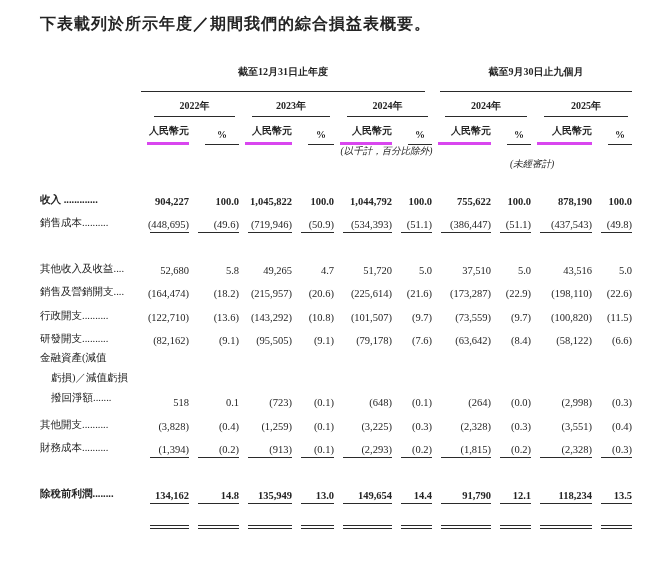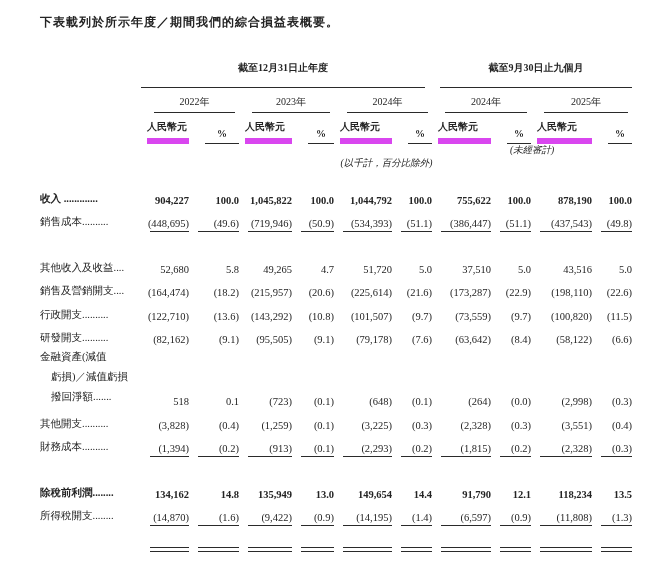--- a/index.html
+++ b/index.html
@@ -3,46 +3,46 @@
 <meta charset="utf-8">
 <style>
   html,body{margin:0;padding:0;}
   body{
     width:660px;height:582px;background:#ffffff;color:#242424;
     font-family:"Liberation Serif","DejaVu Serif",serif;
     overflow:hidden;
   }
   .page{padding:10px 28px 0 40px;}
   .title{
-    font-size:12px;font-weight:bold;letter-spacing:1px;
+    font-size:16px;font-weight:bold;letter-spacing:1px;
     margin:4px 0 30px 0;
   }
   table.fin{
     border-collapse:collapse;table-layout:fixed;width:592px;
     font-size:10.5px;color:#242424;
   }
   table.fin td,table.fin th{
     padding:0;vertical-align:bottom;white-space:nowrap;
     font-weight:normal;
   }
   
   .grp{
     font-weight:bold;font-size:10px;text-align:center;
     border-bottom:1.2px solid #2a2a2a;padding-bottom:12px;
   }
   .grp-annual{margin-right:7px;}
   .grp-9m{margin-left:8px;}
   .yr{
-    font-weight:normal;font-size:10px;text-align:center;
+    font-weight:bold;font-size:10px;text-align:center;
     border-bottom:1px solid #2a2a2a;
     padding:7px 0 3px 0;margin-left:13px;margin-right:4px;
   }
   .uc{
-    font-weight:bold;font-size:10px;text-align:left;
-    border-bottom:6px solid #d946ef;
+    font-weight:bold;font-size:10px;text-align:right;
+    border-bottom:3px solid #d946ef;
     padding:7px 0 4px 0;margin-left:6px;
   }
   .up{
     font-weight:bold;font-size:10px;text-align:center;
     border-bottom:1px solid #2a2a2a;
     padding:7px 0 4px 0;margin-left:16px;
   }
   .note{
     font-style:italic;font-size:9.5px;text-align:center;
     padding-top:9px;font-weight:normal;
@@ -134,26 +134,26 @@
             <div class="up">%</div>
           </th>
         <th>
             <div class="uc">人民幣元</div>
           </th>
         <th>
             <div class="up">%</div>
           </th>
       </tr>
       <tr>
+        <td></td>
+        <td colspan="10" class="note">(以千計，百分比除外)</td>
+      </tr>
+      <tr>
         <td colspan="7"></td>
         <td colspan="4" class="note">(未經審計)</td>
-      </tr>
-      <tr>
-        <td></td>
-        <td colspan="10" class="note">(以千計，百分比除外)</td>
       </tr>
       <tr>
           <td colspan="11" style="height:14px"></td>
         </tr>
     </thead>
     <tbody id="rows">
         <tr class="datarow bold">
           <td class="lbl">收入 .............</td>
           <td class="num">904,227</td>
           <td class="num">100.0</td>
@@ -352,33 +352,20 @@
           <td class="num">14.8</td>
           <td class="num">135,949</td>
           <td class="num">13.0</td>
           <td class="num">149,654</td>
           <td class="num">14.4</td>
           <td class="num">91,790</td>
           <td class="num">12.1</td>
           <td class="num">118,234</td>
           <td class="num">13.5</td>
         </tr>
-        <tr class="datarow">
-          <td class="lbl">所得稅開支........</td>
-          <td class="num">(14,870)</td>
-          <td class="num">(1.6)</td>
-          <td class="num">(9,422)</td>
-          <td class="num">(0.9)</td>
-          <td class="num">(14,195)</td>
-          <td class="num">(1.4)</td>
-          <td class="num">(6,597)</td>
-          <td class="num">(0.9)</td>
-          <td class="num">(11,808)</td>
-          <td class="num">(1.3)</td>
-        </tr>
         <tr class="rulerow">
           <td></td>
           <td>
             <div class="ln"></div>
           </td>
           <td>
             <div class="ln"></div>
           </td>
           <td>
             <div class="ln"></div>

